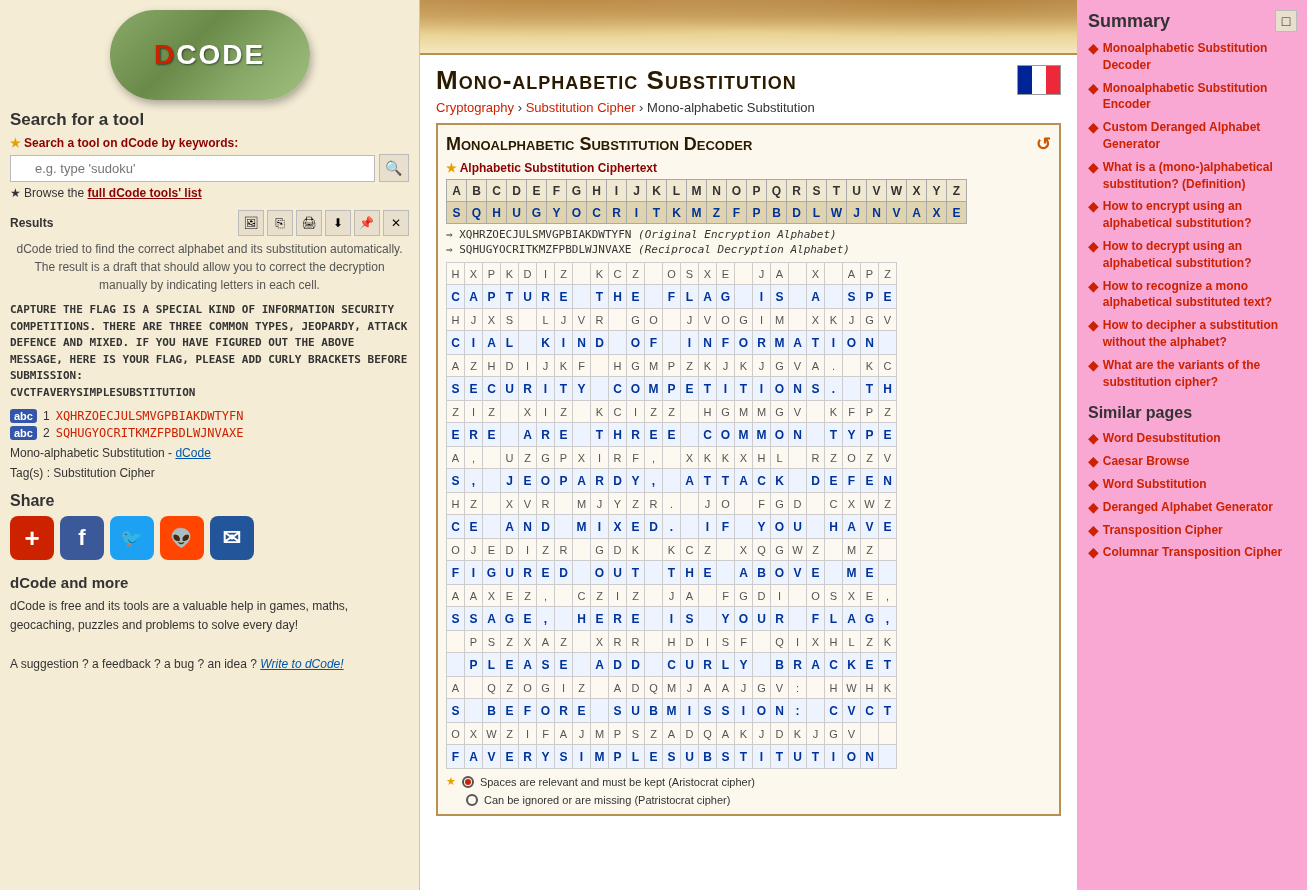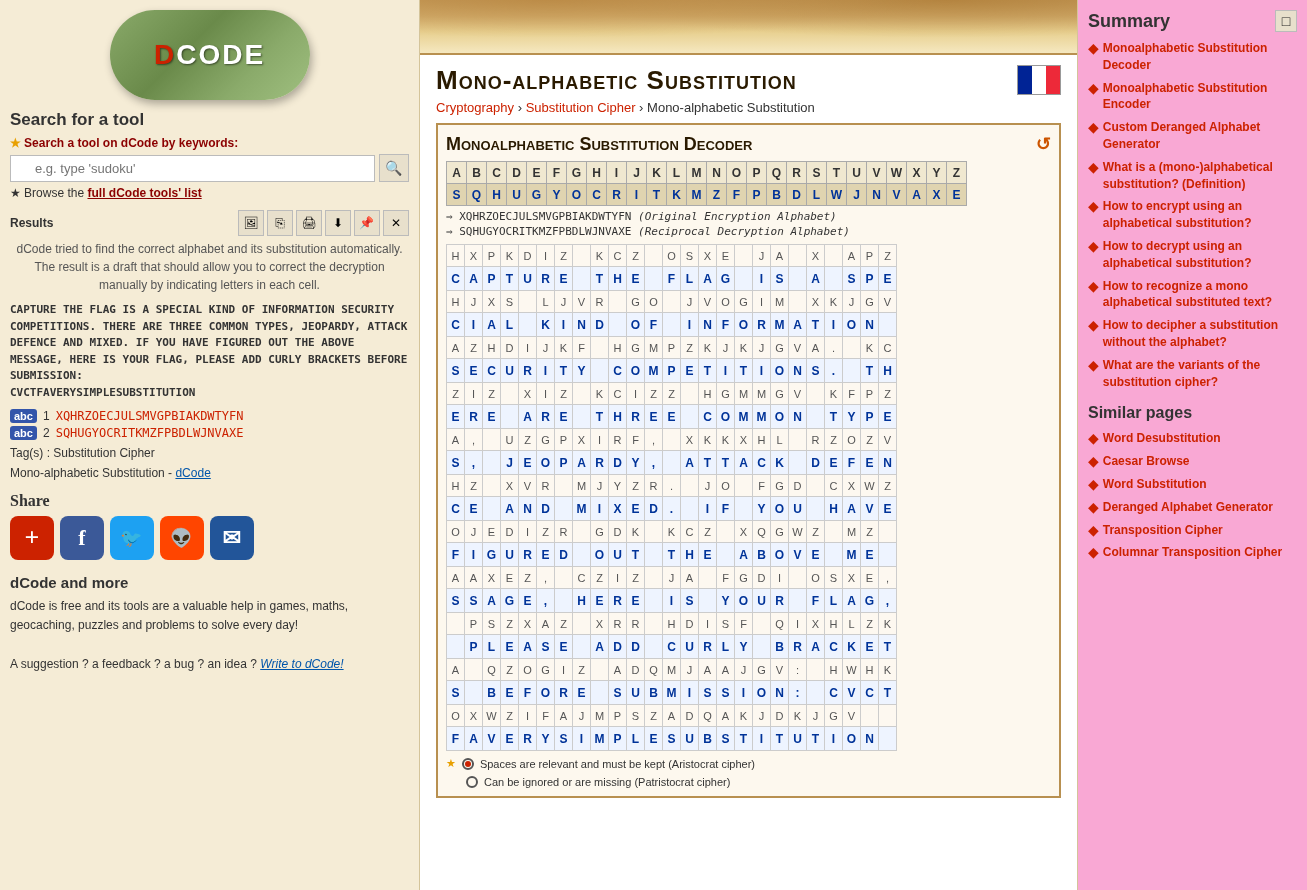--- a/index.html
+++ b/index.html
@@ -158,21 +158,21 @@
     .tag-line {
       font-size: 12px;
       color: #333;
       margin-top: 6px;
     }
     .tag-link {
       color: #0055aa;
       text-decoration: underline;
       cursor: pointer;
     }
-    .share-section { margin-top: 12px; font-family: Liberation Serif, serif; }
+    .share-section { margin-top: 12px; }
     .share-title {
       font-size: 16px;
       font-weight: bold;
       color: #333;
       margin-bottom: 6px;
     }
     .share-icons {
       display: flex;
       gap: 6px;
     }
@@ -497,25 +497,25 @@
         <span class="abc-badge">abc</span>
         <span style="color:#333;font-size:12px;">1</span>
         <span class="alpha-str">XQHRZOECJULSMVGPBIAKDWTYFN</span>
       </div>
       <div class="alphabet-row">
         <span class="abc-badge">abc</span>
         <span style="color:#333;font-size:12px;">2</span>
         <span class="alpha-str">SQHUGYOCRITKMZFPBDLWJNVAXE</span>
       </div>
       <div class="tag-line">
-        <span>Tag(s) : Substitution Cipher</span>
-      </div>
-      <div class="tag-line">
         <span>Mono-alphabetic Substitution -</span>
         <span class="tag-link">dCode</span>
+      </div>
+      <div class="tag-line">
+        <span>Tag(s) : Substitution Cipher</span>
       </div>
     </div>
 
     <div class="share-section">
       <div class="share-title">Share</div>
       <div class="share-icons">
         <div class="share-icon share-plus">+</div>
         <div class="share-icon share-fb">f</div>
         <div class="share-icon share-tw" style="font-size:18px;">🐦</div>
         <div class="share-icon share-rd" style="font-size:18px;">👽</div>
@@ -549,20 +549,24 @@
         <span>›</span>
         <a>Substitution Cipher</a>
         <span>›</span>
         <span style="color:#333;">Mono-alphabetic Substitution</span>
       </div>
 
       <div class="tool-box">
         <div class="tool-title">
           <span>Monoalphabetic Substitution Decoder</span>
           <span class="refresh-icon">↺</span>
+        </div>
+        <div class="ciphertext-label">
+          <span class="star">★</span>
+          <span>Alphabetic Substitution Ciphertext</span>
         </div>
 
         <table class="alphabet-table">
           <tbody>
               <tr>
             <td>A</td>
                 <td>B</td>
                 <td>C</td>
                 <td>D</td>
                 <td>E</td>

